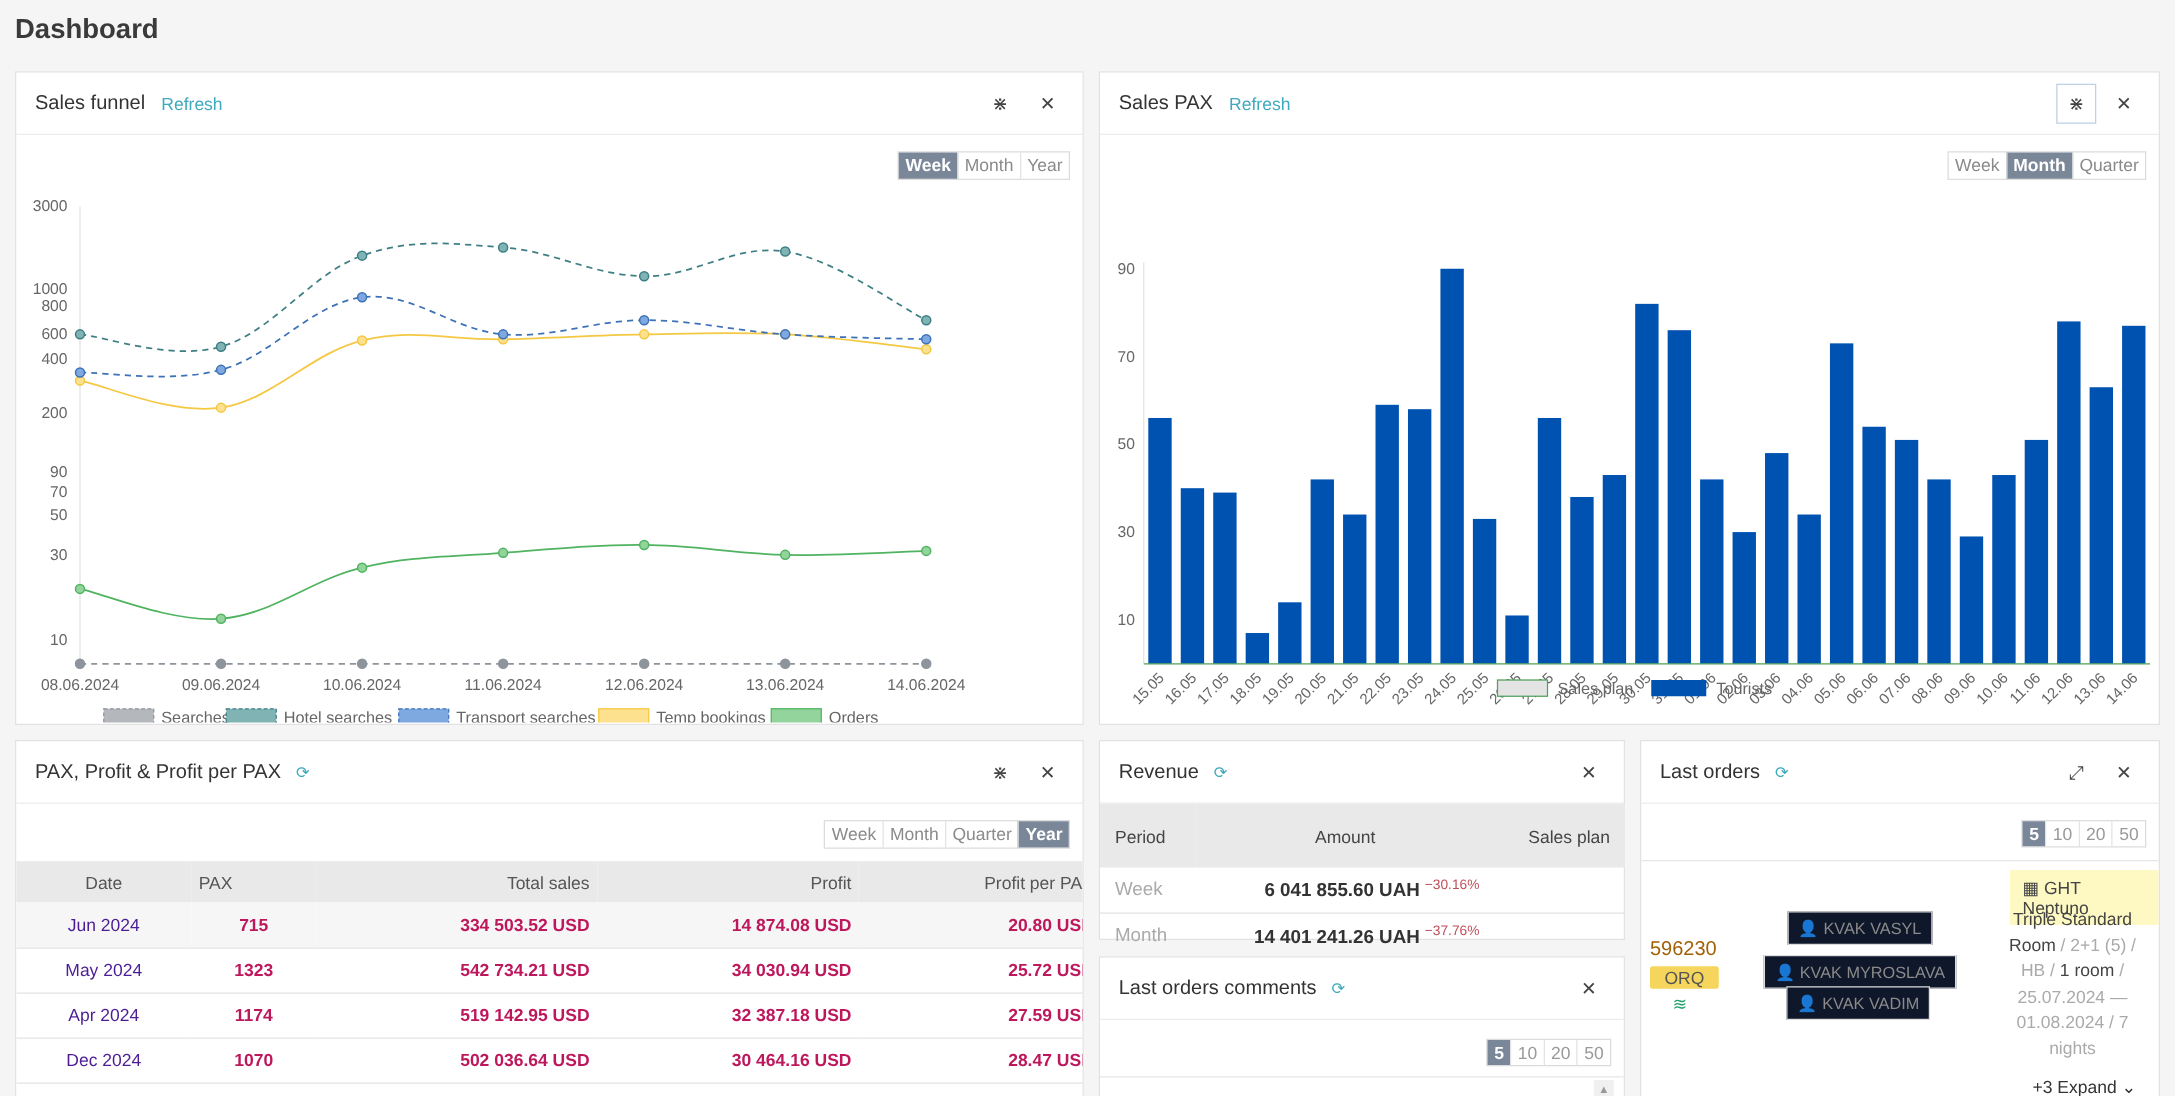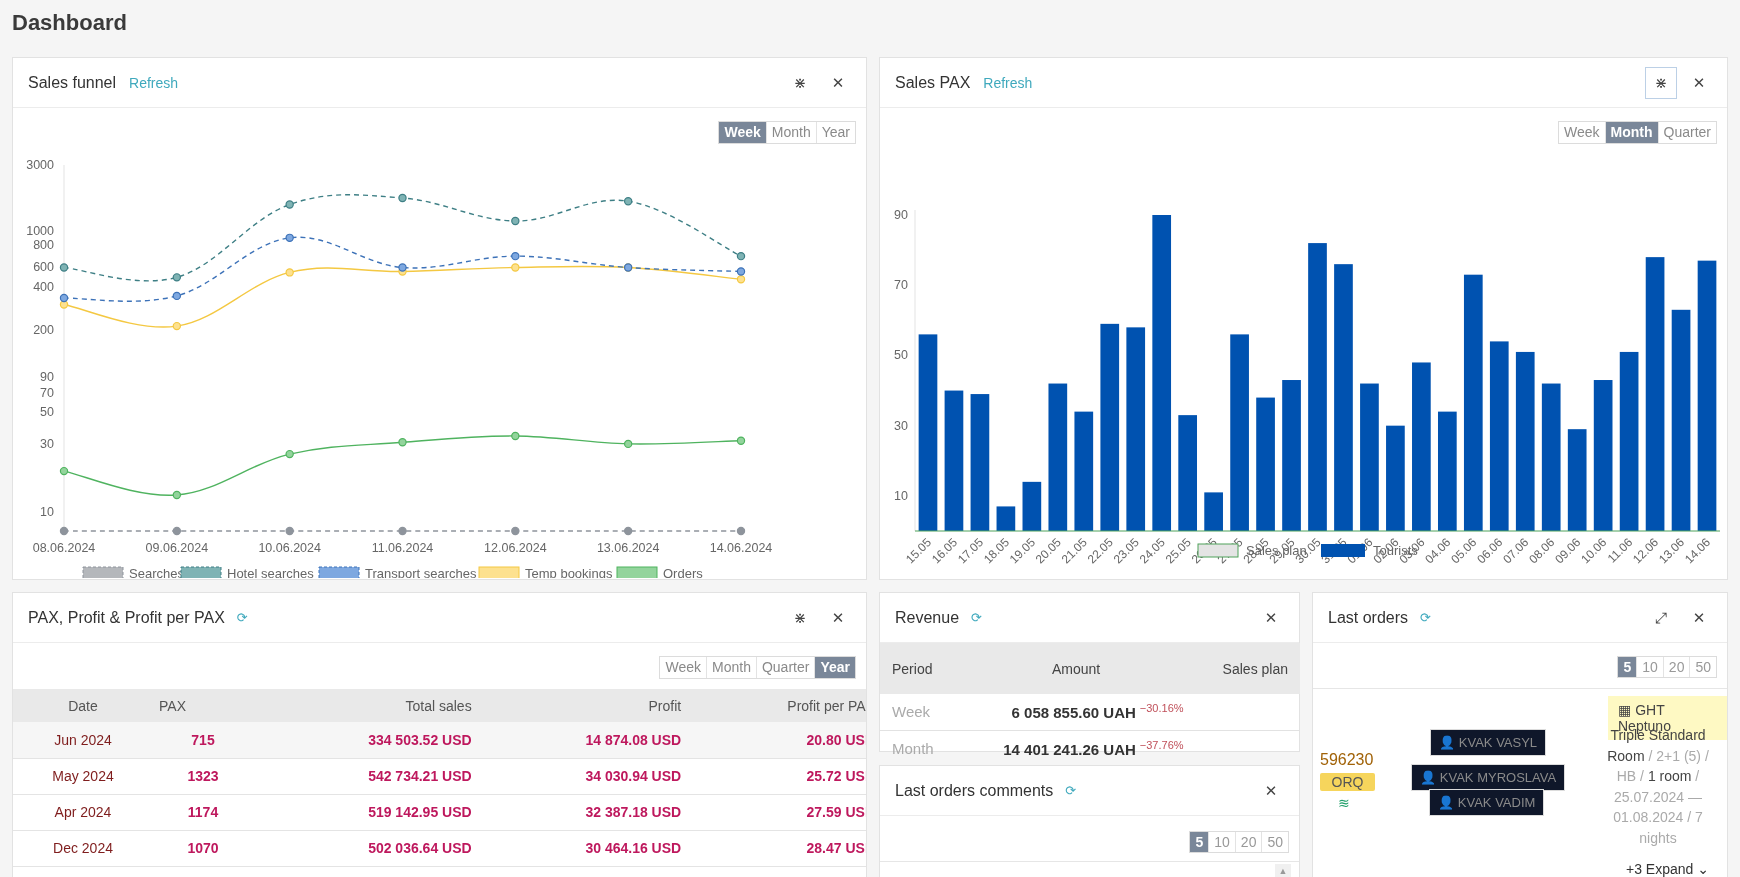--- a/index.html
+++ b/index.html
@@ -37,21 +37,21 @@
   .seg { position: absolute; display: flex; border: 1px solid #dcdcdc; font-size: 14px; }
   .seg span { padding: 2px 5px; color: #8a8a8a; border-left: 1px solid #e3e3e3; cursor: pointer; line-height: 17px; }
   .seg span:first-child { border-left: none; }
   .seg span.active { background: #7a8799; color: #fff; font-weight: bold; }
   svg text { font-family: "Liberation Sans", sans-serif; }
   table { border-collapse: collapse; }
   .pax-table { position: absolute; left: 0; top: 96px; width: 868px; font-size: 14px; }
   .pax-table th { background: #e9e9e9; font-weight: normal; color: #555; height: 33px; padding: 0 6px; }
   .pax-table td { height: 36px; border-bottom: 1px solid #e4e4e4; padding: 0 6px; font-weight: bold; color: #be185d; }
   .pax-table tr.odd td { background: #f6f6f6; }
-  .pax-table td.date { color: #7f1d1d; font-weight: normal; text-align: center; width: 140px; }
+  .pax-table td.date { color: #4c1d95; font-weight: normal; text-align: center; width: 140px; }
   .pax-table td.pax { text-align: center; width: 100px; }
   .pax-table td.num { text-align: right; }
   .rev-table { position: absolute; left: 0; top: 50px; width: 420px; font-size: 14px; }
   .rev-table th { background: #e9e9e9; font-weight: normal; color: #444; height: 51px; padding: 0 12px; }
   .rev-table td { height: 36px; border-bottom: 1px solid #e2e2e2; padding: 0 12px; }
   .rev-period { color: #aaa; font-size: 15px; }
   .rev-amount { font-weight: bold; font-size: 15px; color: #333; text-align: right; }
   .rev-delta { color: #c0505a; font-size: 11px; font-weight: normal; vertical-align: super; margin-left: 4px; }
   .pager { position: absolute; display: flex; border: 1px solid #dcdcdc; font-size: 14px; }
   .pager span { padding: 2px 5px; color: #999; border-left: 1px solid #e3e3e3; line-height: 16px; cursor: pointer; }
@@ -334,21 +334,21 @@
     <thead>
       <tr>
         <th style="text-align:left;">Period</th>
         <th style="text-align:center;">Amount</th>
         <th style="text-align:right;">Sales plan</th>
       </tr>
     </thead>
     <tbody>
       <tr>
         <td class="rev-period">Week</td>
-        <td class="rev-amount"><span>6 058 855.60 UAH</span><span class="rev-delta">−30.16%</span></td>
+        <td class="rev-amount"><span>6 041 855.60 UAH</span><span class="rev-delta">−30.16%</span></td>
         <td></td>
       </tr>
       <tr>
         <td class="rev-period">Month</td>
         <td class="rev-amount"><span>14 401 241.26 UAH</span><span class="rev-delta">−37.76%</span></td>
         <td></td>
       </tr>
     </tbody>
   </table>
 </div>

